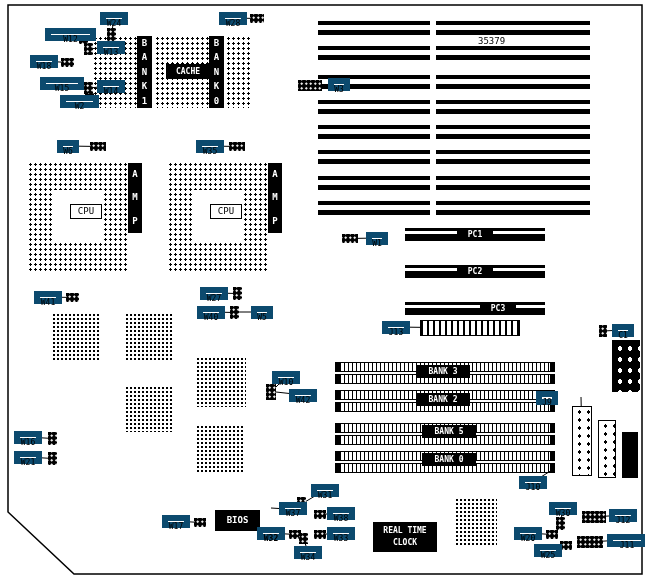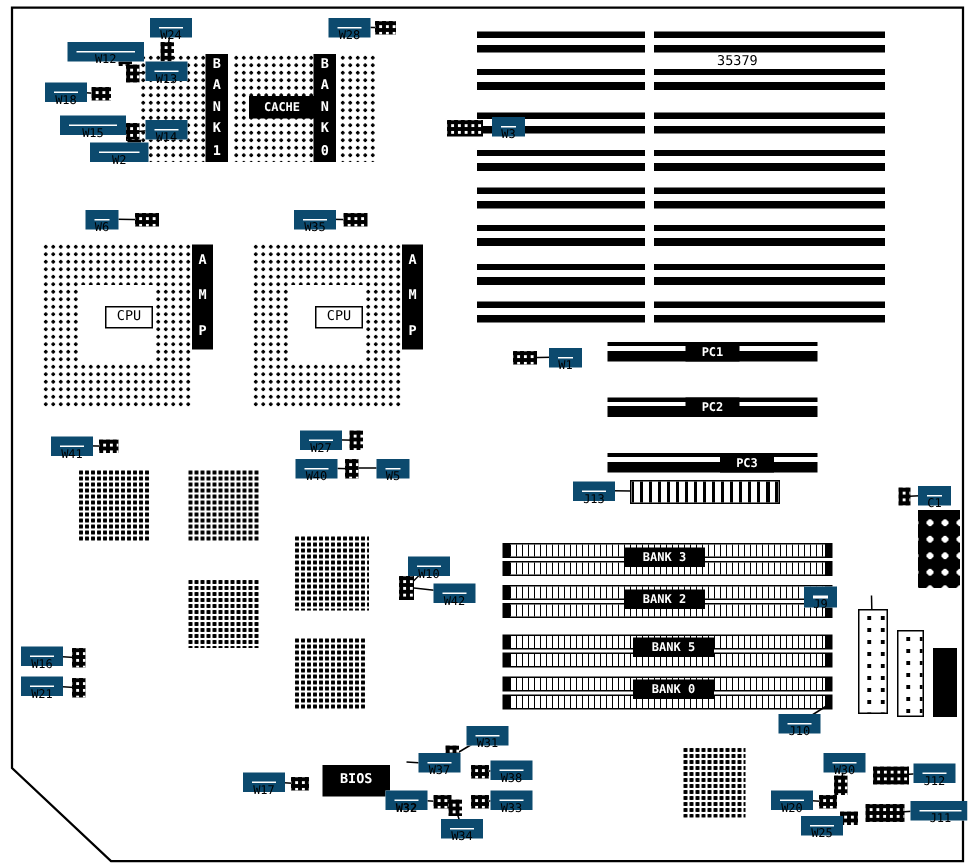--- a/index.html
+++ b/index.html
@@ -85,20 +85,24 @@
       <line x1="396" y1="327" x2="470" y2="328" stroke="#000" stroke-width="1"></line>
       <line x1="581" y1="397" x2="582" y2="441" stroke="#000" stroke-width="1"></line>
       <line x1="533" y1="482" x2="552" y2="470" stroke="#000" stroke-width="1"></line>
       <line x1="623" y1="515" x2="594" y2="517" stroke="#000" stroke-width="1"></line>
       <line x1="621" y1="540" x2="590" y2="542" stroke="#000" stroke-width="1"></line>
       <line x1="623" y1="330" x2="603" y2="331" stroke="#000" stroke-width="1"></line>
     </svg>
 
   <div class="ptnum" style="left:478px;top:36px;">35379</div>
 
+  <div class="rtc" style="left:373px;top:522px;width:64px;height:30px;">
+    <div>REAL TIME</div>
+    <div>CLOCK</div>
+  </div>
 
   <div class="bios" style="left:215px;top:510px;width:45px;height:21px;line-height:21px;">BIOS</div>
 <div class="chip" style="left: 52px; top: 313px; width: 48px; height: 48px;"></div>
     <div class="chip" style="left: 125px; top: 313px; width: 48px; height: 48px;"></div>
     <div class="chip" style="left: 196px; top: 357px; width: 50px; height: 50px;"></div>
     <div class="chip" style="left: 125px; top: 386px; width: 48px; height: 46px;"></div>
     <div class="chip" style="left: 196px; top: 425px; width: 48px; height: 48px;"></div>
     <div class="chip" style="left: 455px; top: 498px; width: 42px; height: 47px;"></div>
     <div class="dotgrid" style="left: 93px; top: 36px; width: 44px; height: 72px;"></div>
     <div class="dotgrid" style="left: 155px; top: 36px; width: 54px; height: 72px;"></div>

